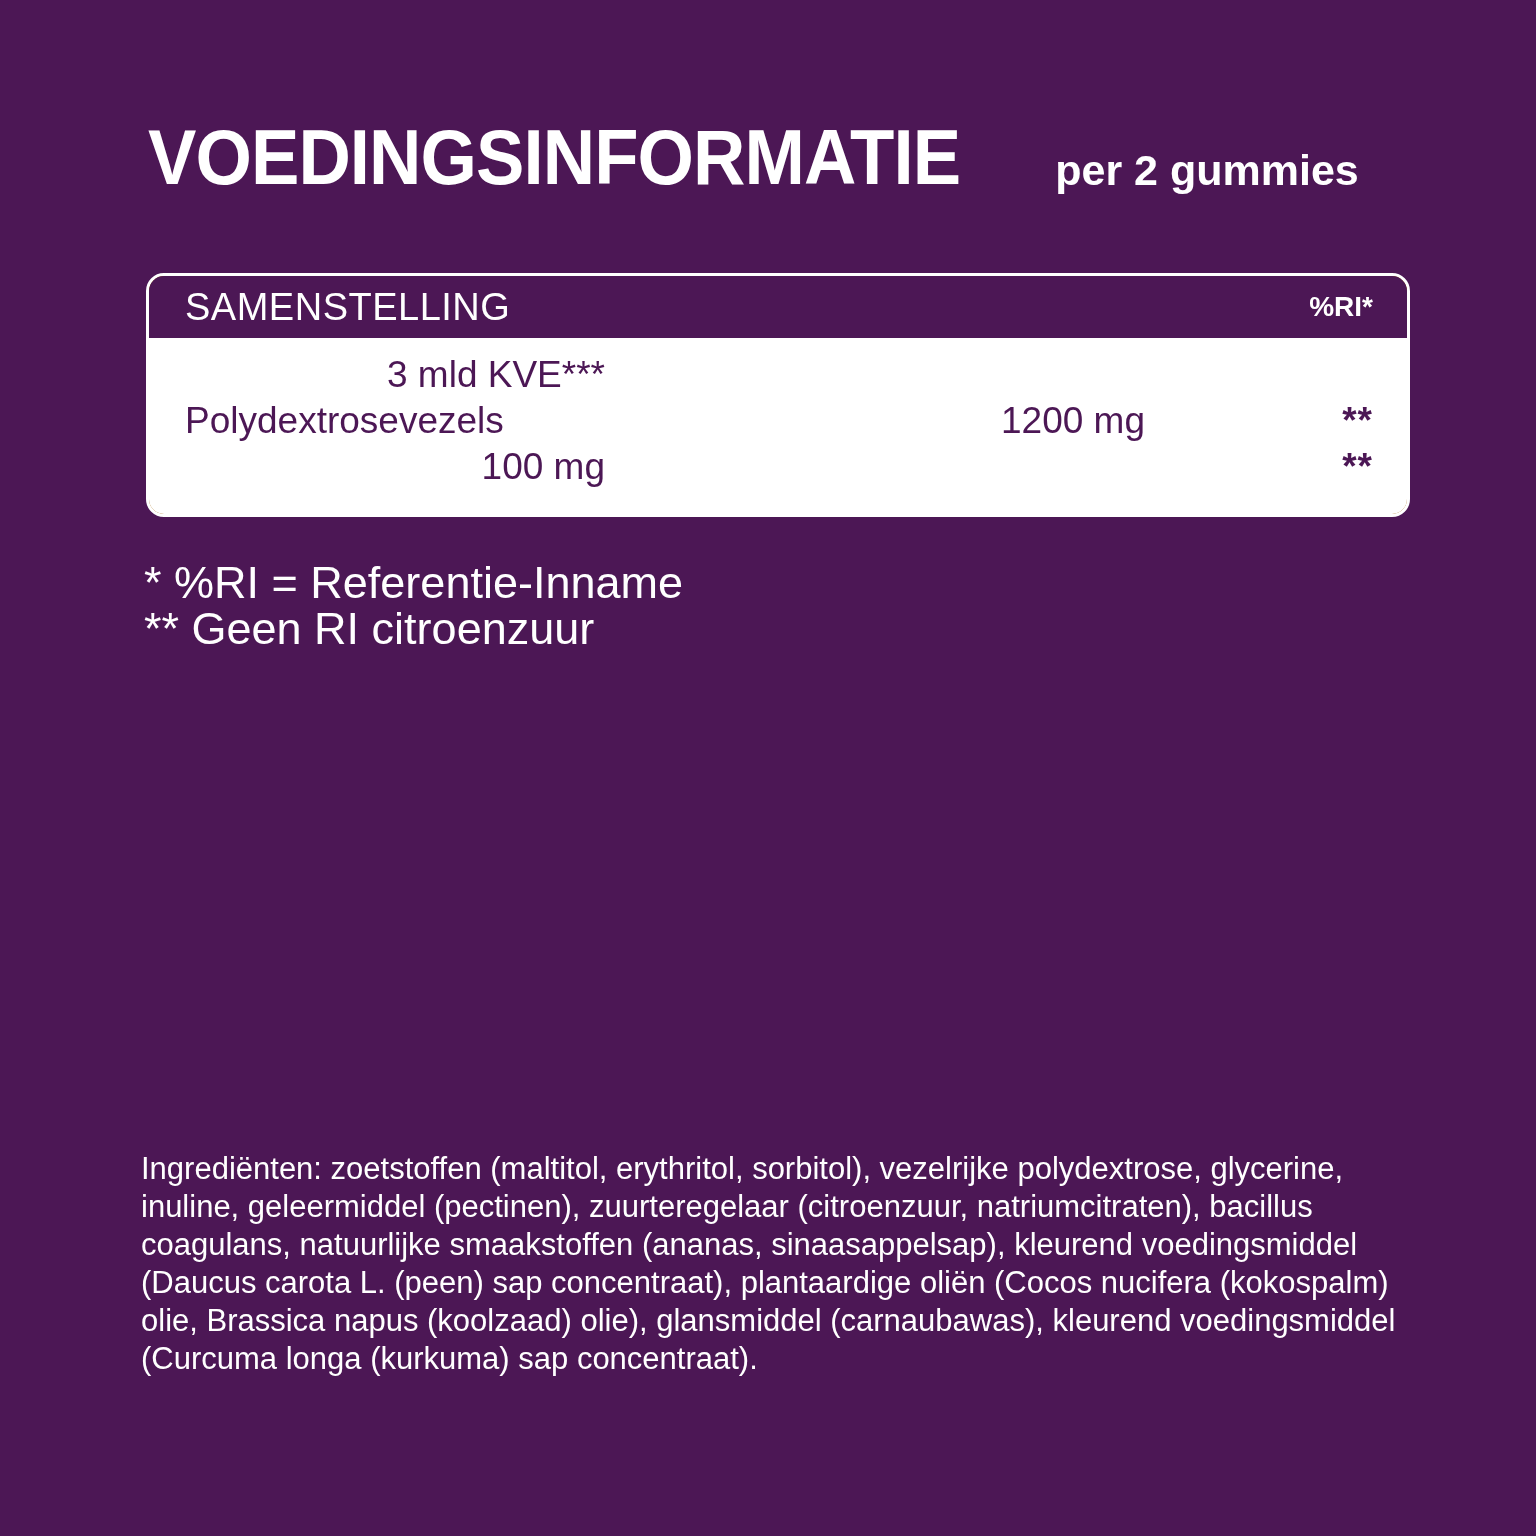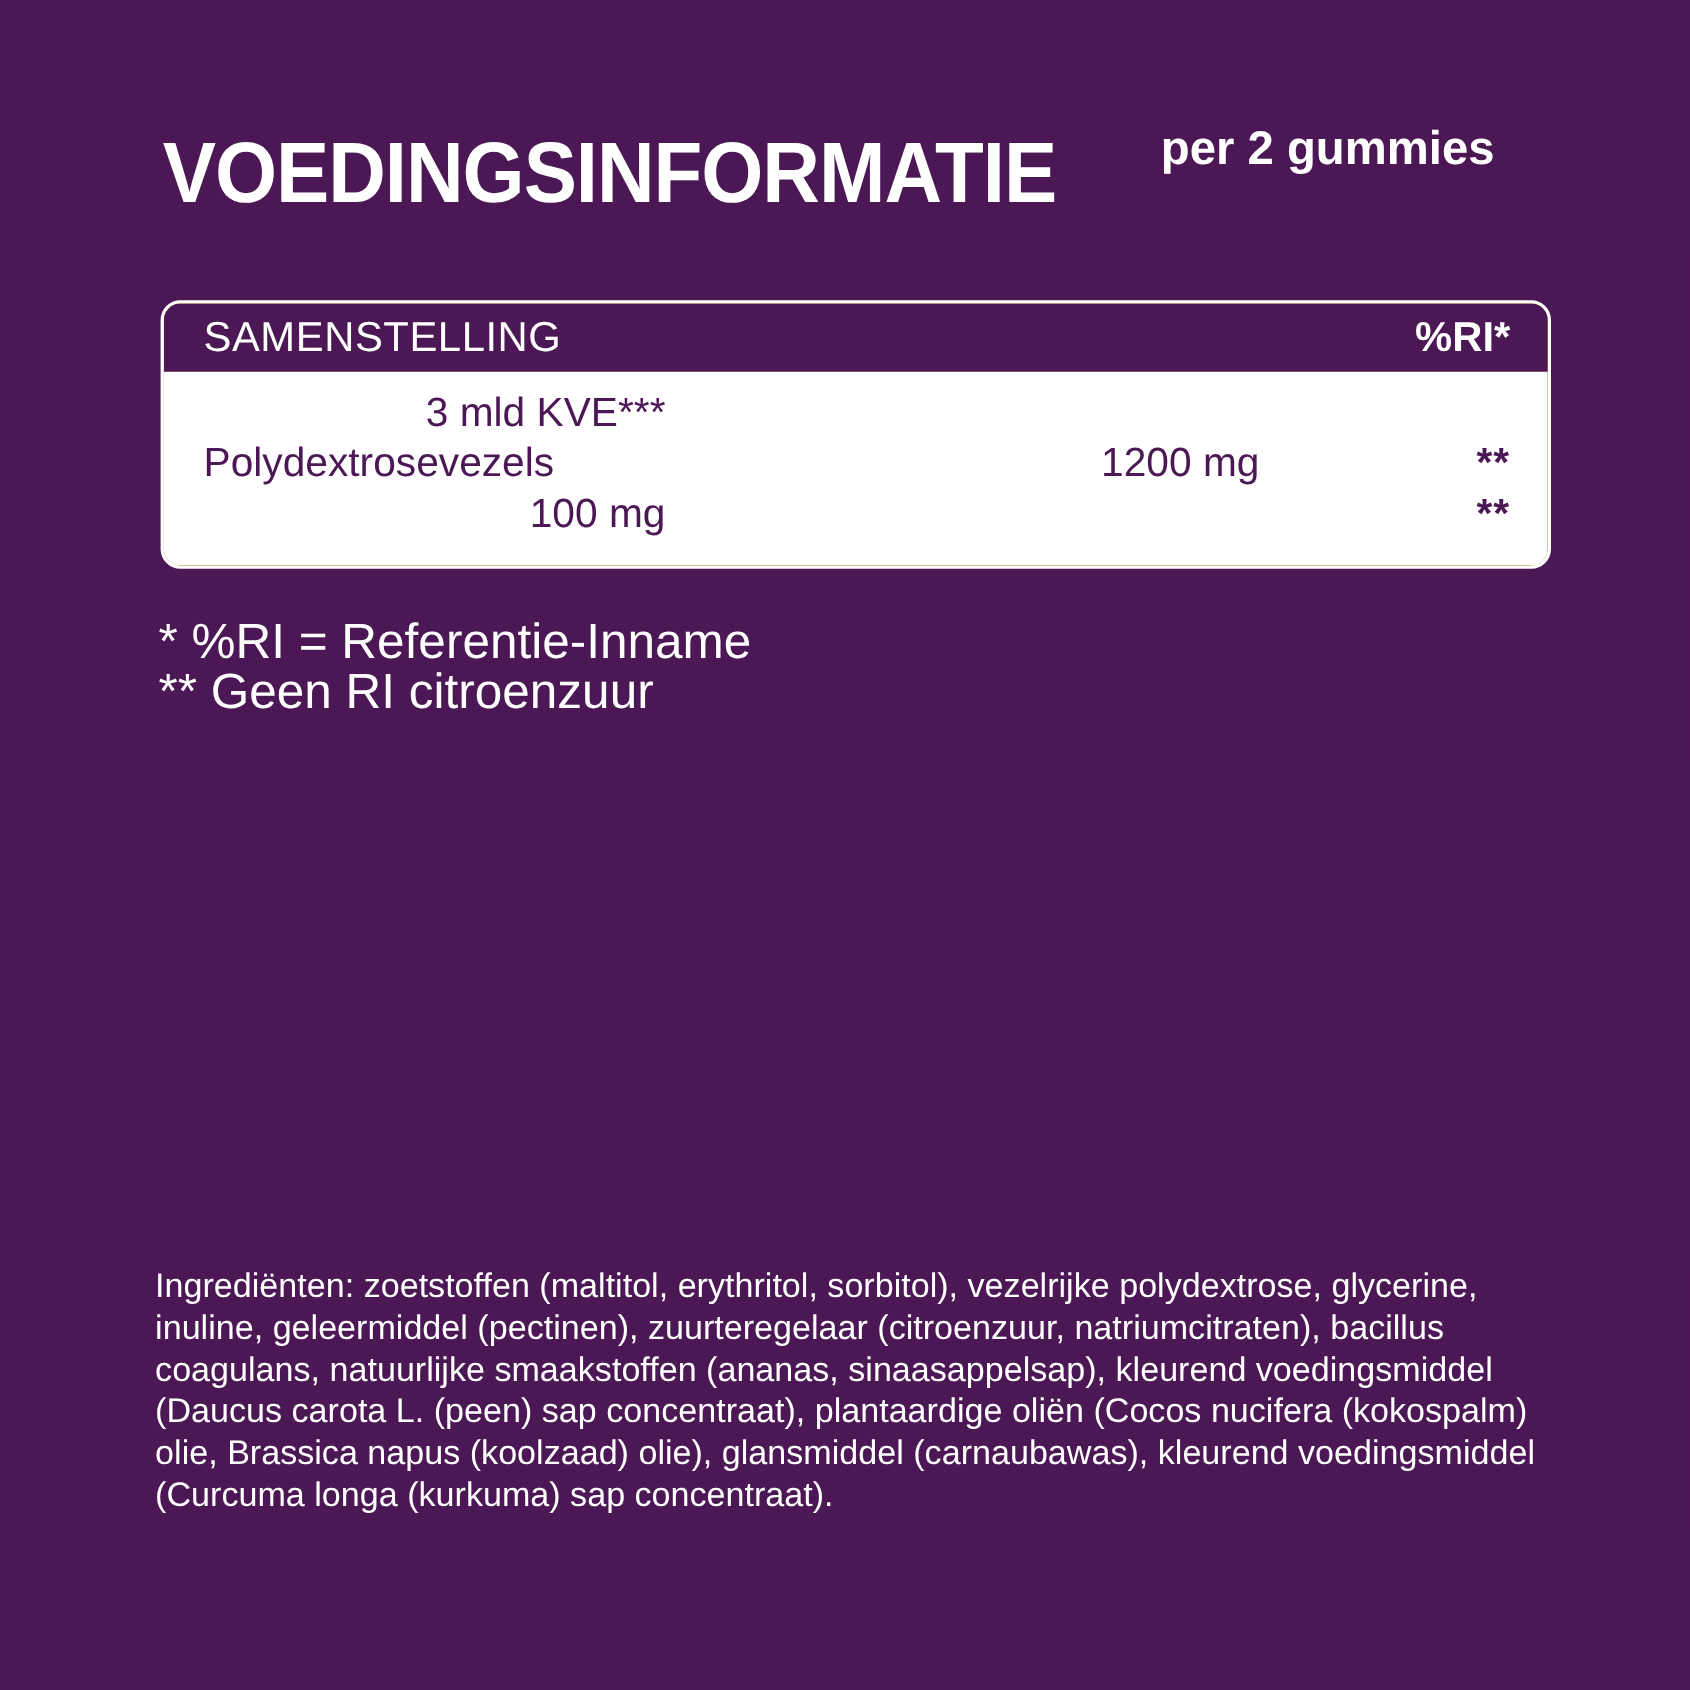--- a/index.html
+++ b/index.html
@@ -21,21 +21,21 @@
     inset: 0;
   }
 
   
   .header {
     position: absolute;
     left: 148px;
     top: 118px;
     width: 1280px;
     display: flex;
-    align-items: flex-start;
+    align-items: flex-end;
     gap: 34px;
   }
   .title {
     font-size: 78px;
     font-weight: 700;
     letter-spacing: -1px;
     line-height: 1;
     font-stretch: condensed;
     transform: scaleX(0.93);
     transform-origin: left bottom;
@@ -68,21 +68,21 @@
     align-items: center;
     padding: 0 34px 0 36px;
     justify-content: space-between;
   }
   .card-head .h-left {
     font-size: 38px;
     letter-spacing: 0.5px;
     color: #ffffff;
   }
   .card-head .h-right {
-    font-size: 38px;
+    font-size: 28px;
     font-weight: 700;
     color: #ffffff;
   }
   .card-body {
     background: #ffffff;
     color: #4c1755;
     padding: 16px 34px 22px 36px;
   }
   .row {
     display: flex;

